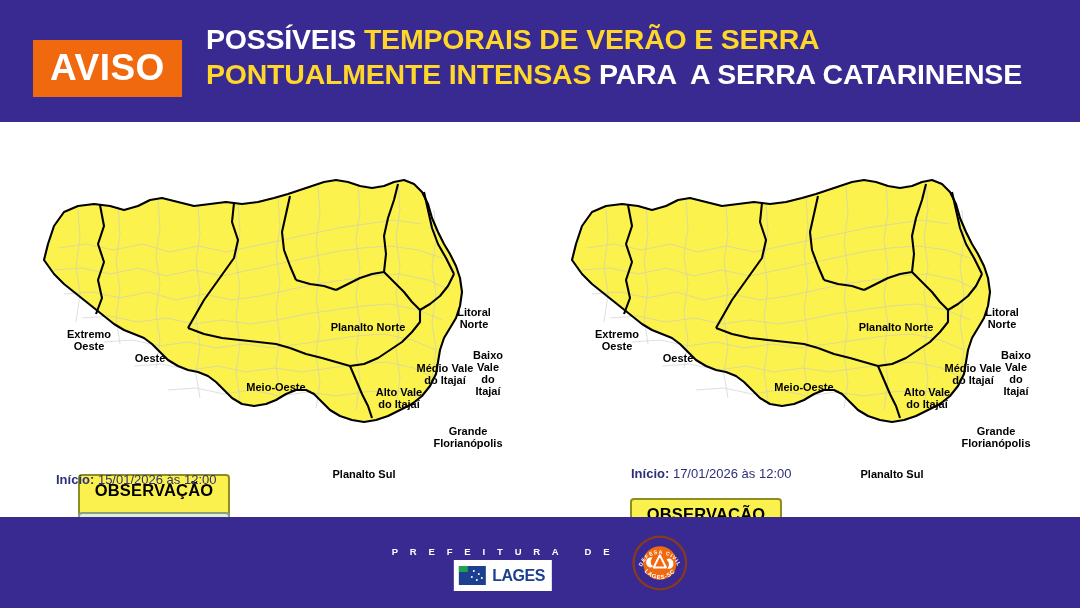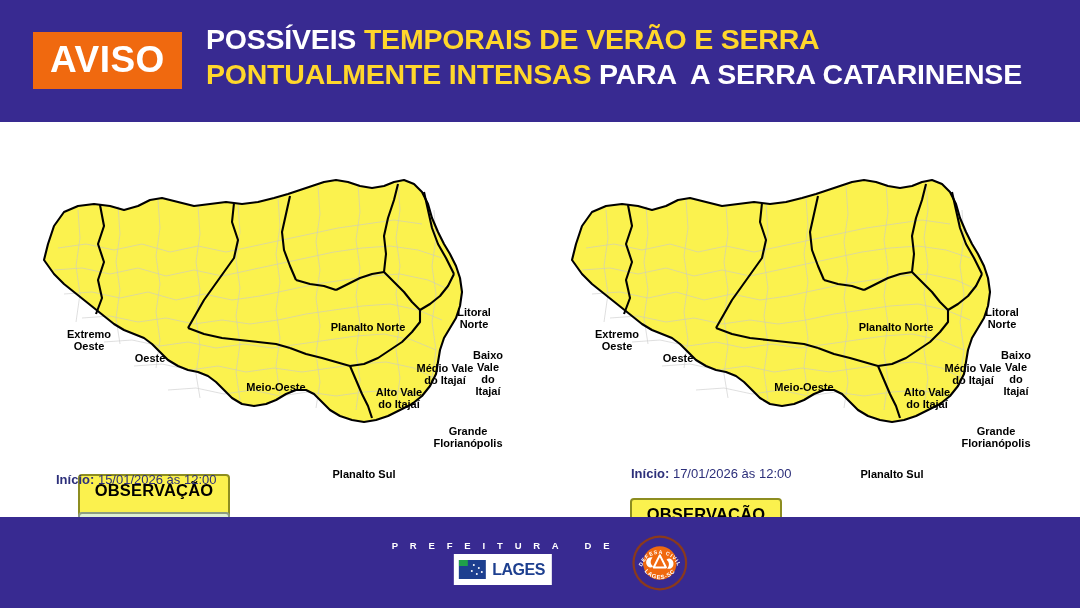--- a/index.html
+++ b/index.html
@@ -21,21 +21,21 @@
     margin-left:33px;
     background:#f0690f;
     color:#ffffff;
     font-weight:bold;
     font-size:37px;
     letter-spacing:0.5px;
     line-height:1;
     padding:9px 17px 11px 17px;
     font-family:"Liberation Sans", sans-serif;
     align-self:flex-start;
-    margin-top:32px;
+    margin-top:40px;
   }
   #headline {
     margin-left:24px;
     margin-top:22px;
     align-self:flex-start;
   }
   .hl-line {
     font-weight:bold;
     font-size:28.5px;
     line-height:35px;
@@ -97,21 +97,21 @@
   .dates .lbl { font-weight:bold; }
 
   
   #footer {
     position:absolute; left:0; top:517px; width:1080px; height:91px;
     background:#382a91;
   }
   #footer-logos {
     position:absolute; left:50%; top:50%;
     transform:translate(-50%,-50%);
-    display:flex; align-items:center; gap:18px;
+    display:flex; align-items:flex-end; gap:18px;
   }
   #prefeitura-logo { display:flex; flex-direction:column; align-items:center; }
   #prefeitura-top {
     color:#ffffff; font-size:9.5px; font-weight:bold;
     letter-spacing:4.6px; margin-bottom:3px; white-space:pre;
   }
   #prefeitura-bottom {
     background:#ffffff; display:flex; align-items:center;
     padding:3px 7px 3px 5px; gap:6px;
   }

